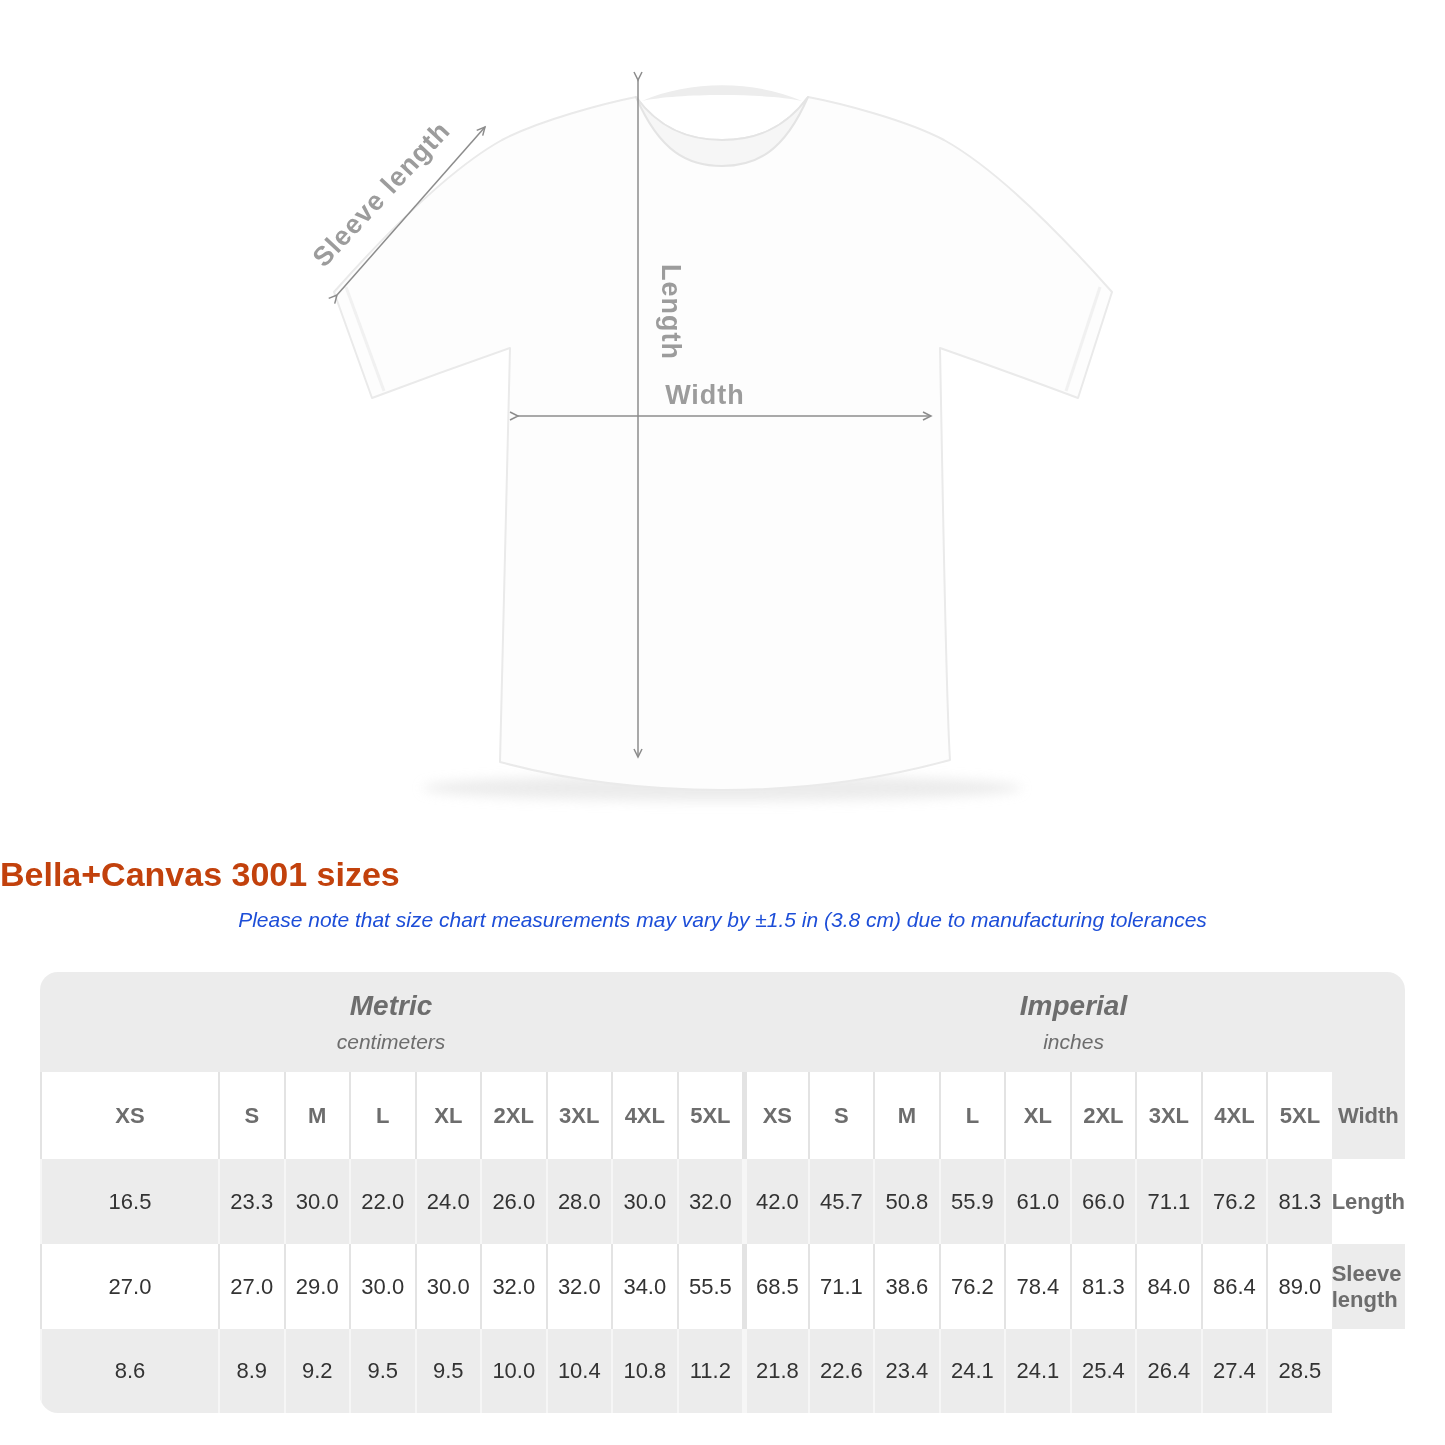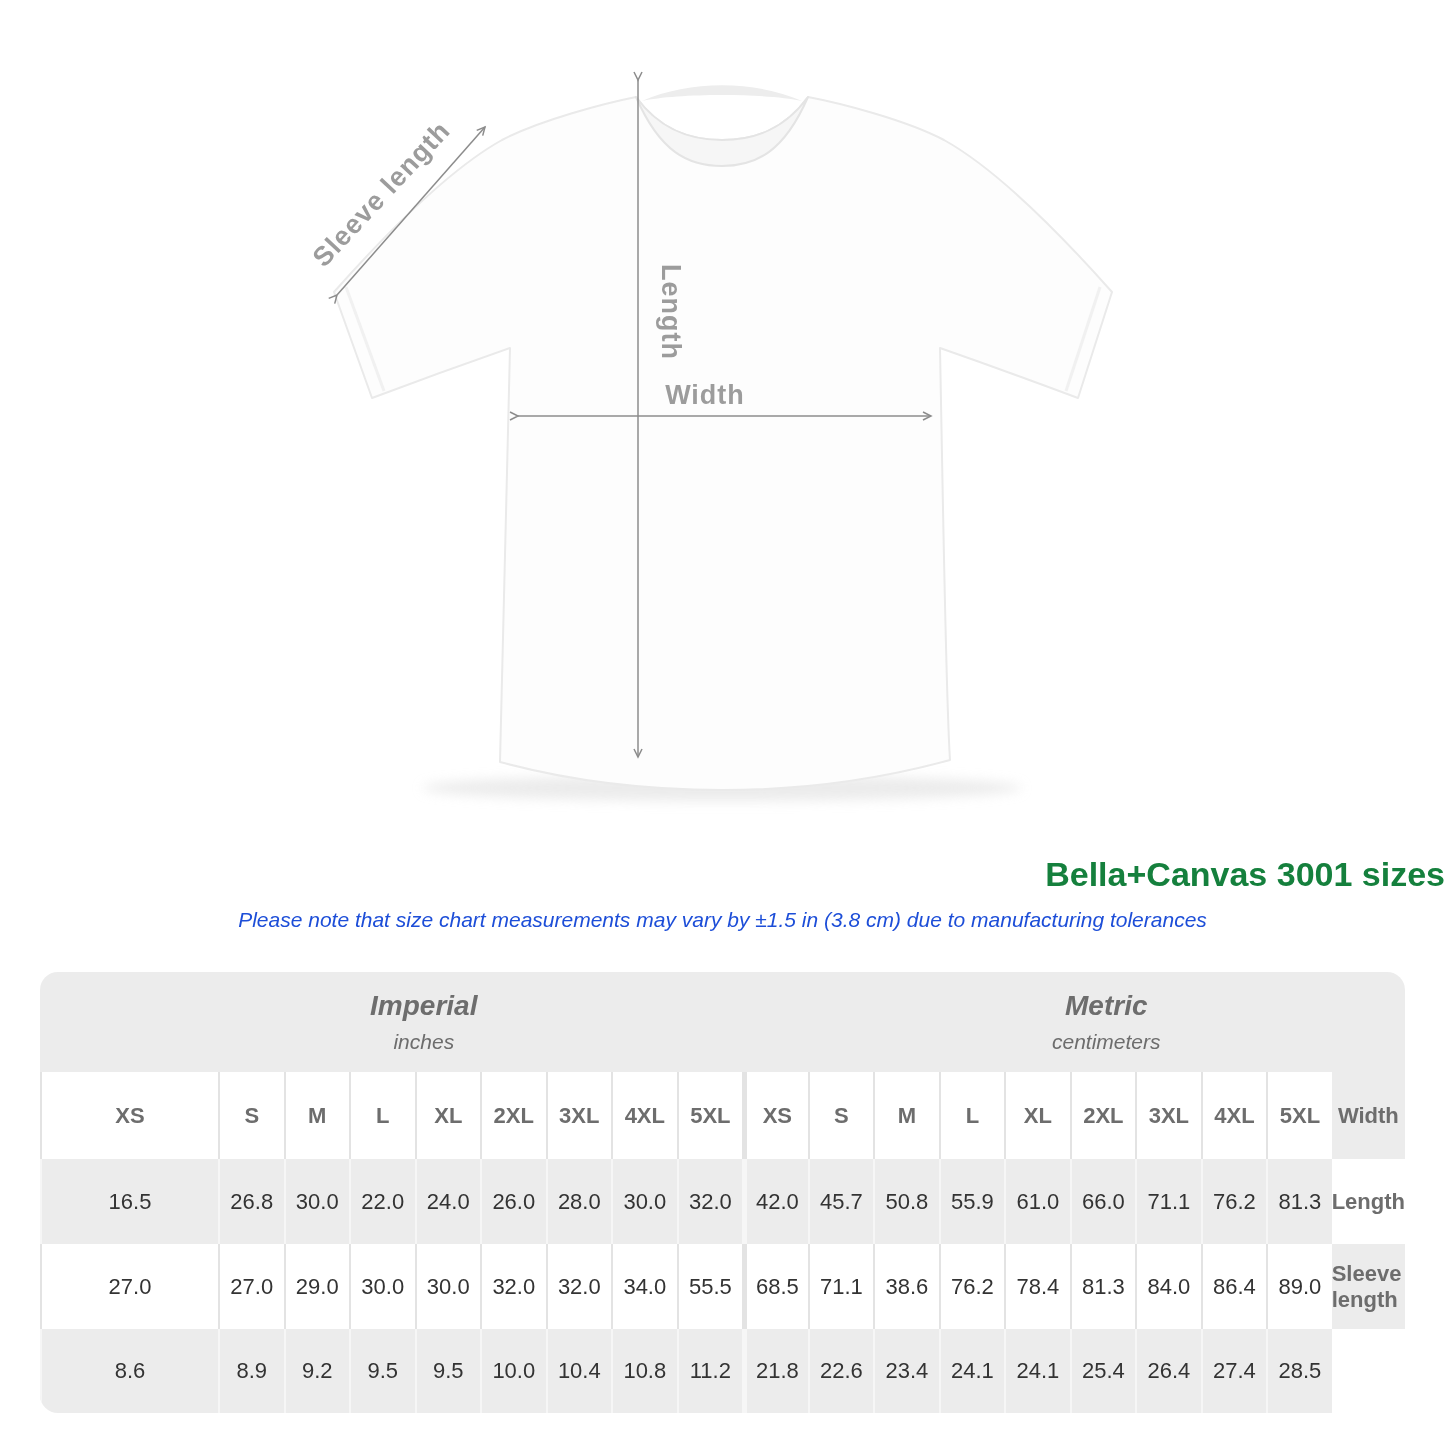--- a/index.html
+++ b/index.html
@@ -16,24 +16,24 @@
   .diagram text {
     font-family:"Liberation Sans", sans-serif;
     font-weight:bold;
     fill:#9c9c9c;
     font-size:27px;
     letter-spacing:1px;
   }
 
   
   .title {
-    text-align:right;
+    text-align:left;
     font-size:34px;
     font-weight:bold;
-    color:#15803d;
+    color:#c2410c;
     margin:10px 0 0 0;
   }
   .note {
     text-align:center;
     font-size:21px;
     font-style:italic;
     color:#1d4ed8;
     margin:14px 0 0 0;
   }
 
@@ -119,28 +119,28 @@
 
     <text x="388" y="200" text-anchor="middle" transform="rotate(-47 388 200)">Sleeve length</text>
     <text x="662" y="312" text-anchor="middle" transform="rotate(90 662 312)">Length</text>
     <text x="705" y="404" text-anchor="middle">Width</text>
   </svg>
 
   <h1 class="title">Bella+Canvas 3001 sizes</h1>
   <p class="note">Please note that size chart measurements may vary by ±1.5 in (3.8 cm) due to manufacturing tolerances</p>
 
   <div id="size-table">
+      <div class="group g2">
+        <div class="glabel">Metric</div>
+        <div class="gsub">centimeters</div>
+      </div>
       <div class="group">
         <div class="glabel">Imperial</div>
         <div class="gsub">inches</div>
       </div>
-      <div class="group g2">
-        <div class="glabel">Metric</div>
-        <div class="gsub">centimeters</div>
-      </div>
       <div class="c hdr row-white sep">
         <span>XS</span>
       </div>
       <div class="c hdr row-white sep">
         <span>S</span>
       </div>
       <div class="c hdr row-white sep">
         <span>M</span>
       </div>
       <div class="c hdr row-white sep">
@@ -188,21 +188,21 @@
       <div class="c hdr row-white sep">
         <span>5XL</span>
       </div>
       <div class="c lab row-gray">
         <span>Width</span>
       </div>
       <div class="c val row-gray sep">
         <span>16.5</span>
       </div>
       <div class="c val row-gray sep">
-        <span>26.8</span>
+        <span>23.3</span>
       </div>
       <div class="c val row-gray sep">
         <span>30.0</span>
       </div>
       <div class="c val row-gray sep">
         <span>22.0</span>
       </div>
       <div class="c val row-gray sep">
         <span>24.0</span>
       </div>

